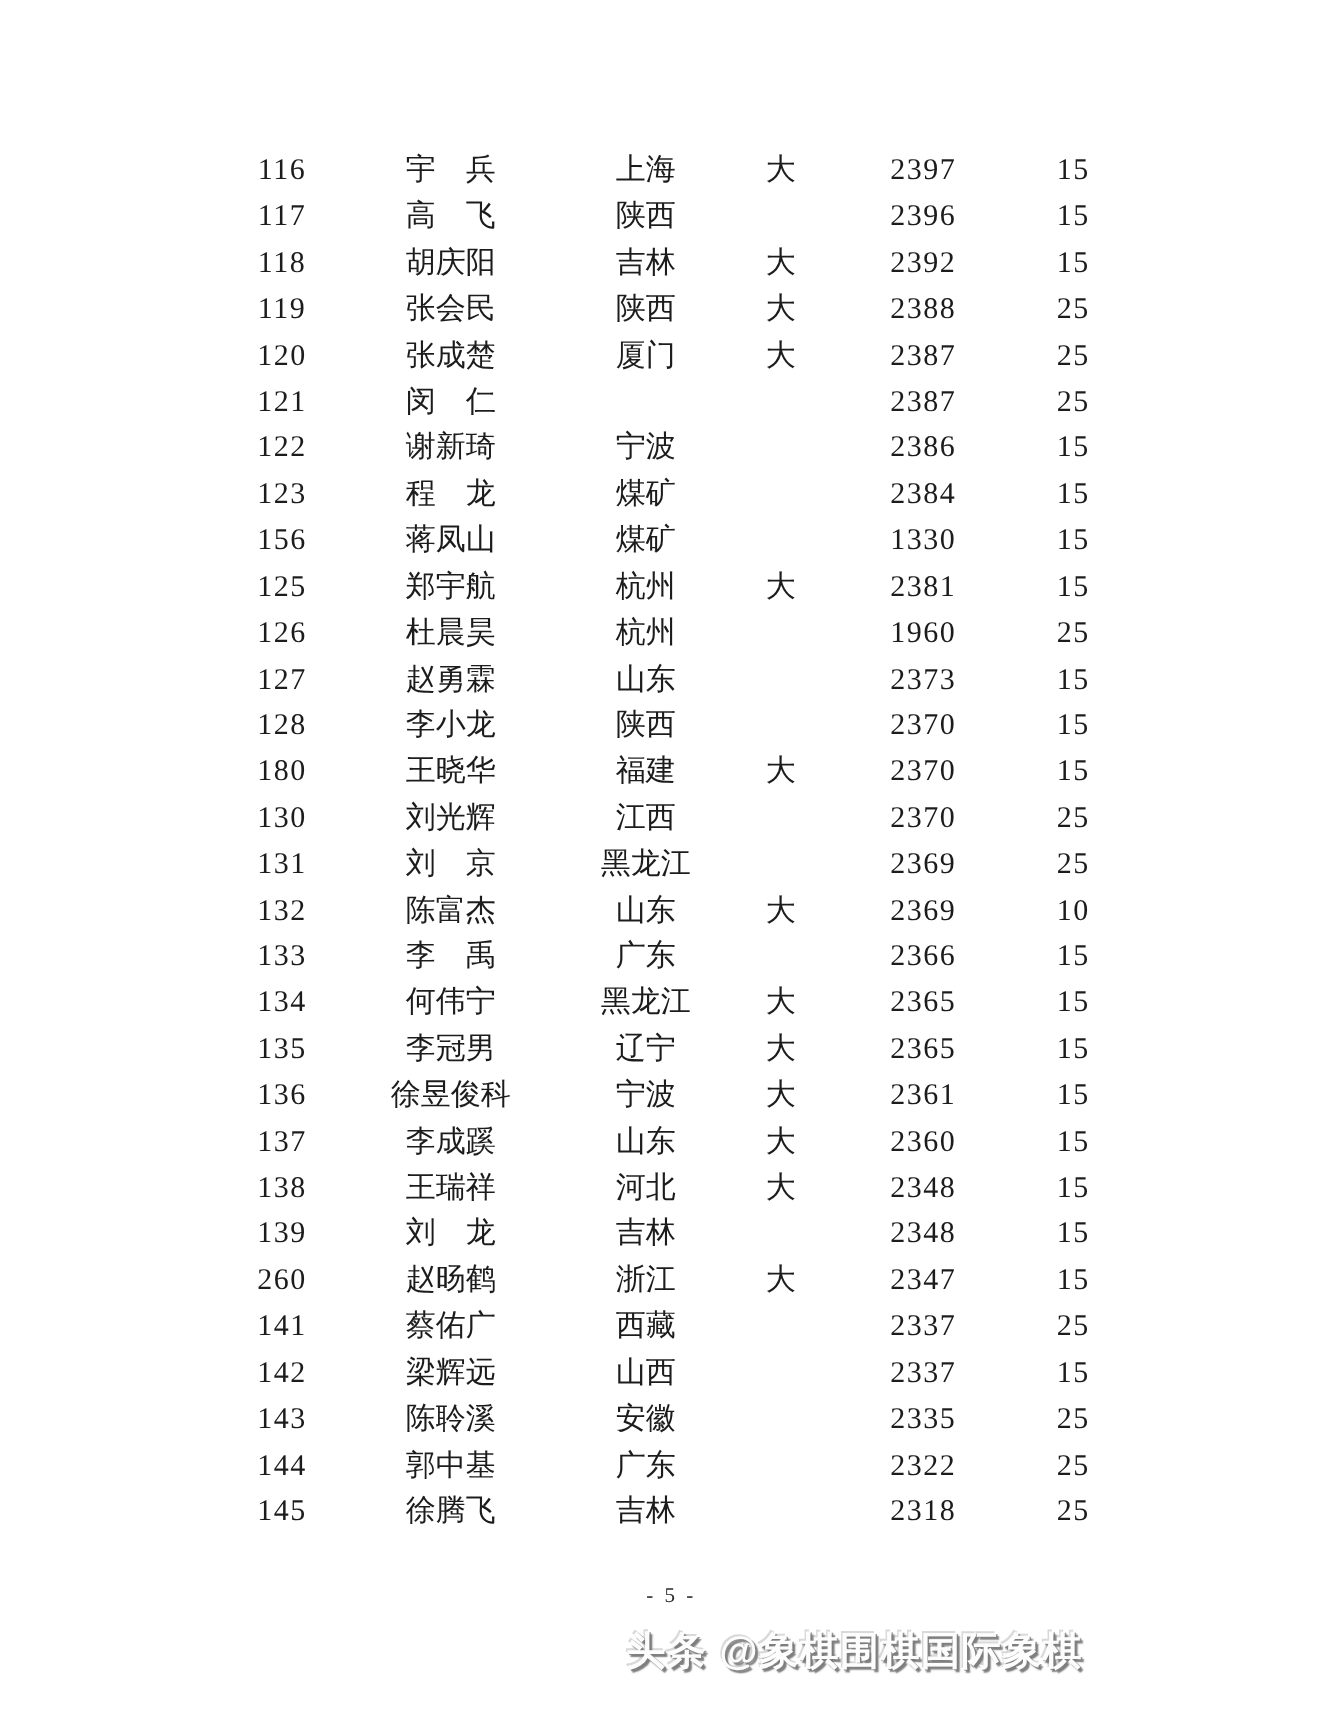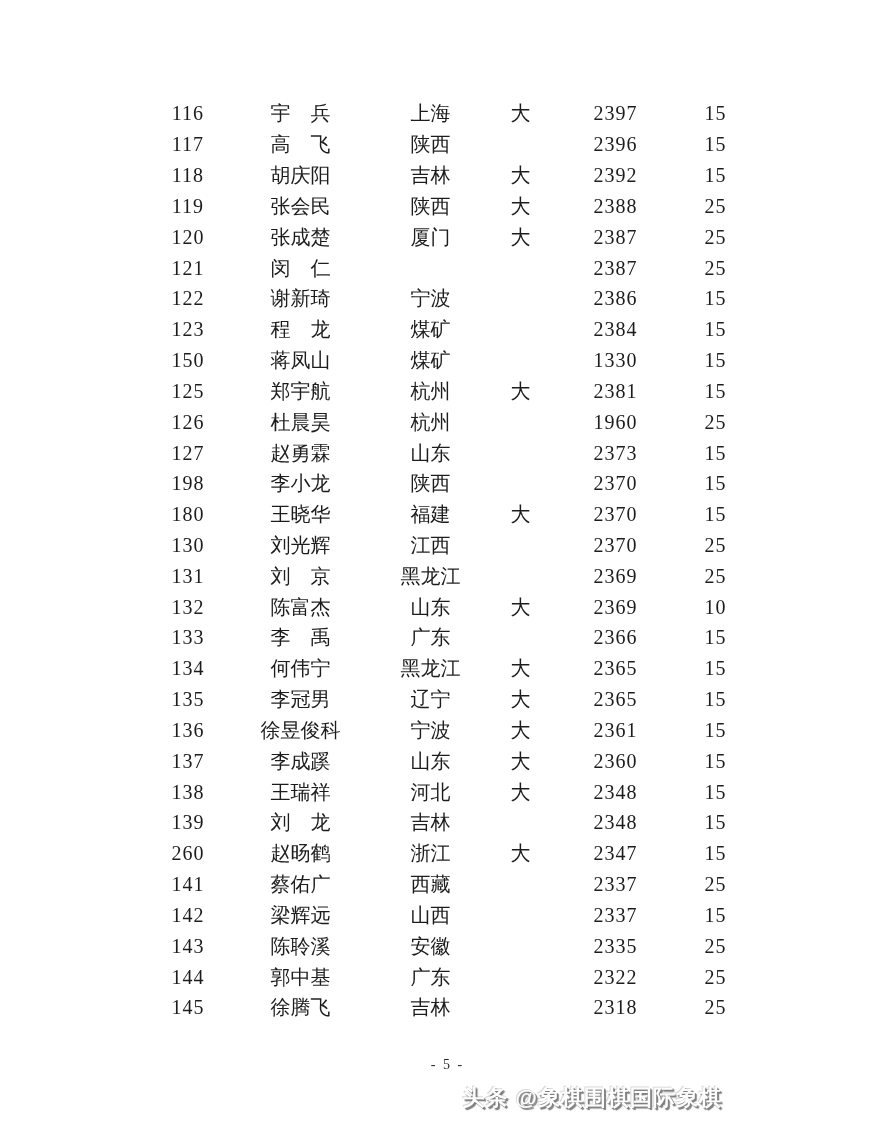--- a/index.html
+++ b/index.html
@@ -46,21 +46,21 @@
     font-size: 14px;
     letter-spacing: 2px;
     color: #2a2a2a;
   }
   .watermark {
     position: absolute;
     right: 14px;
     top: 1083px;
     font-family: "Liberation Sans", "DejaVu Sans", sans-serif;
     font-weight: bold;
-    font-size: 22px;
+    font-size: 26px;
     letter-spacing: 1px;
     color: #fdfdfd;
     text-shadow:
       2px 2px 1px #7d7d7d,
       1px 1px 0 #9a9a9a,
       -1px -1px 0 #d9d9d9;
     white-space: pre;
   }
 </style>
 </head>
@@ -134,21 +134,21 @@
   <div class="row">
     <span class="cell rank">123</span>
     <span class="cell name">程　龙</span>
     <span class="cell team">煤矿</span>
     <span class="cell title"></span>
     <span class="cell rating">2384</span>
     <span class="cell kfactor">15</span>
   </div>
 
   <div class="row">
-    <span class="cell rank">150</span>
+    <span class="cell rank">156</span>
     <span class="cell name">蒋凤山</span>
     <span class="cell team">煤矿</span>
     <span class="cell title"></span>
     <span class="cell rating">1330</span>
     <span class="cell kfactor">15</span>
   </div>
 
   <div class="row">
     <span class="cell rank">125</span>
     <span class="cell name">郑宇航</span>
@@ -170,21 +170,21 @@
   <div class="row">
     <span class="cell rank">127</span>
     <span class="cell name">赵勇霖</span>
     <span class="cell team">山东</span>
     <span class="cell title"></span>
     <span class="cell rating">2373</span>
     <span class="cell kfactor">15</span>
   </div>
 
   <div class="row">
-    <span class="cell rank">198</span>
+    <span class="cell rank">128</span>
     <span class="cell name">李小龙</span>
     <span class="cell team">陕西</span>
     <span class="cell title"></span>
     <span class="cell rating">2370</span>
     <span class="cell kfactor">15</span>
   </div>
 
   <div class="row">
     <span class="cell rank">180</span>
     <span class="cell name">王晓华</span>

